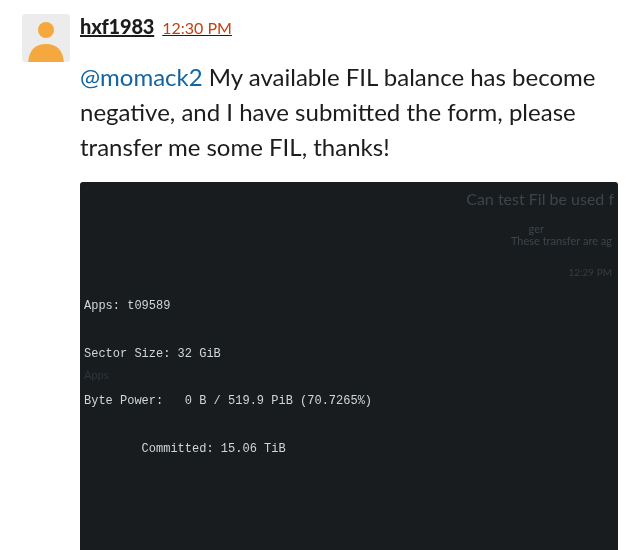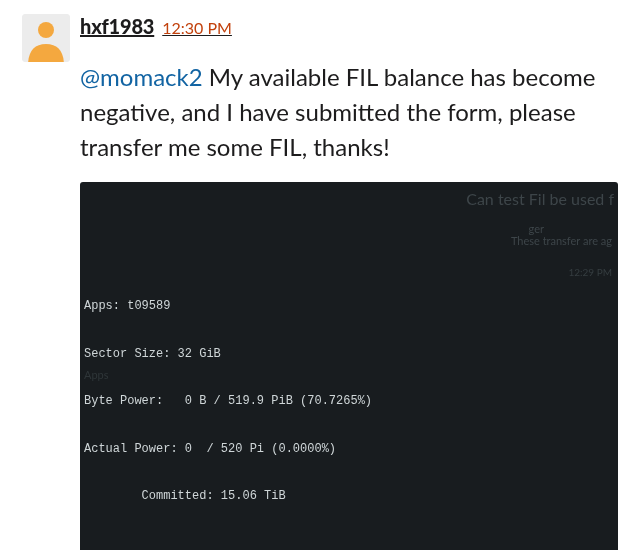--- a/index.html
+++ b/index.html
@@ -113,21 +113,20 @@
 
     <div class="terminal">
       <span class="ghost g1">Can test Fil be used f</span>
       <span class="ghost g2">ger</span>
       <span class="ghost g3">12:29 PM</span>
       <span class="ghost g4">These transfer are ag</span>
       <span class="ghost g5">Apps</span>
       <div>Apps: t09589</div>
       <div>Sector Size: 32 GiB</div>
       <div>Byte Power:   0 B / 519.9 PiB (70.7265%)</div>
-      <div>Actual Power: 0  / 520 Pi (0.0000%)</div>
       <div>        Committed: 15.06 TiB</div>
       
       
       
       <div></div>
       
       
       
       
       

